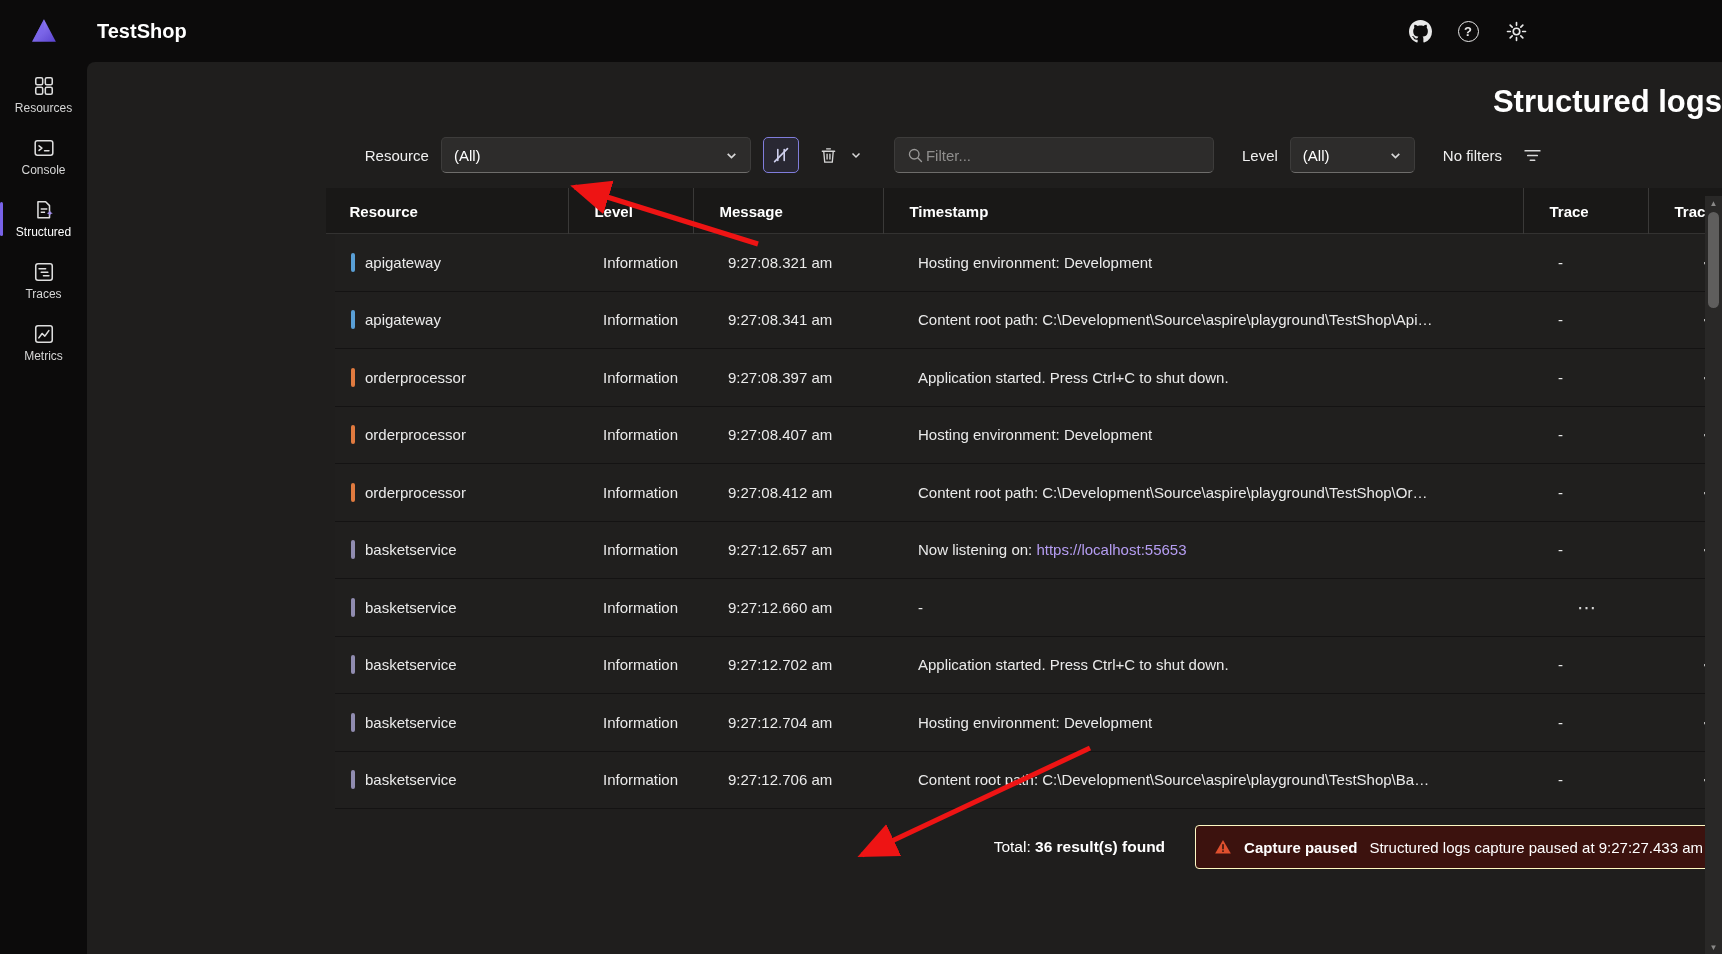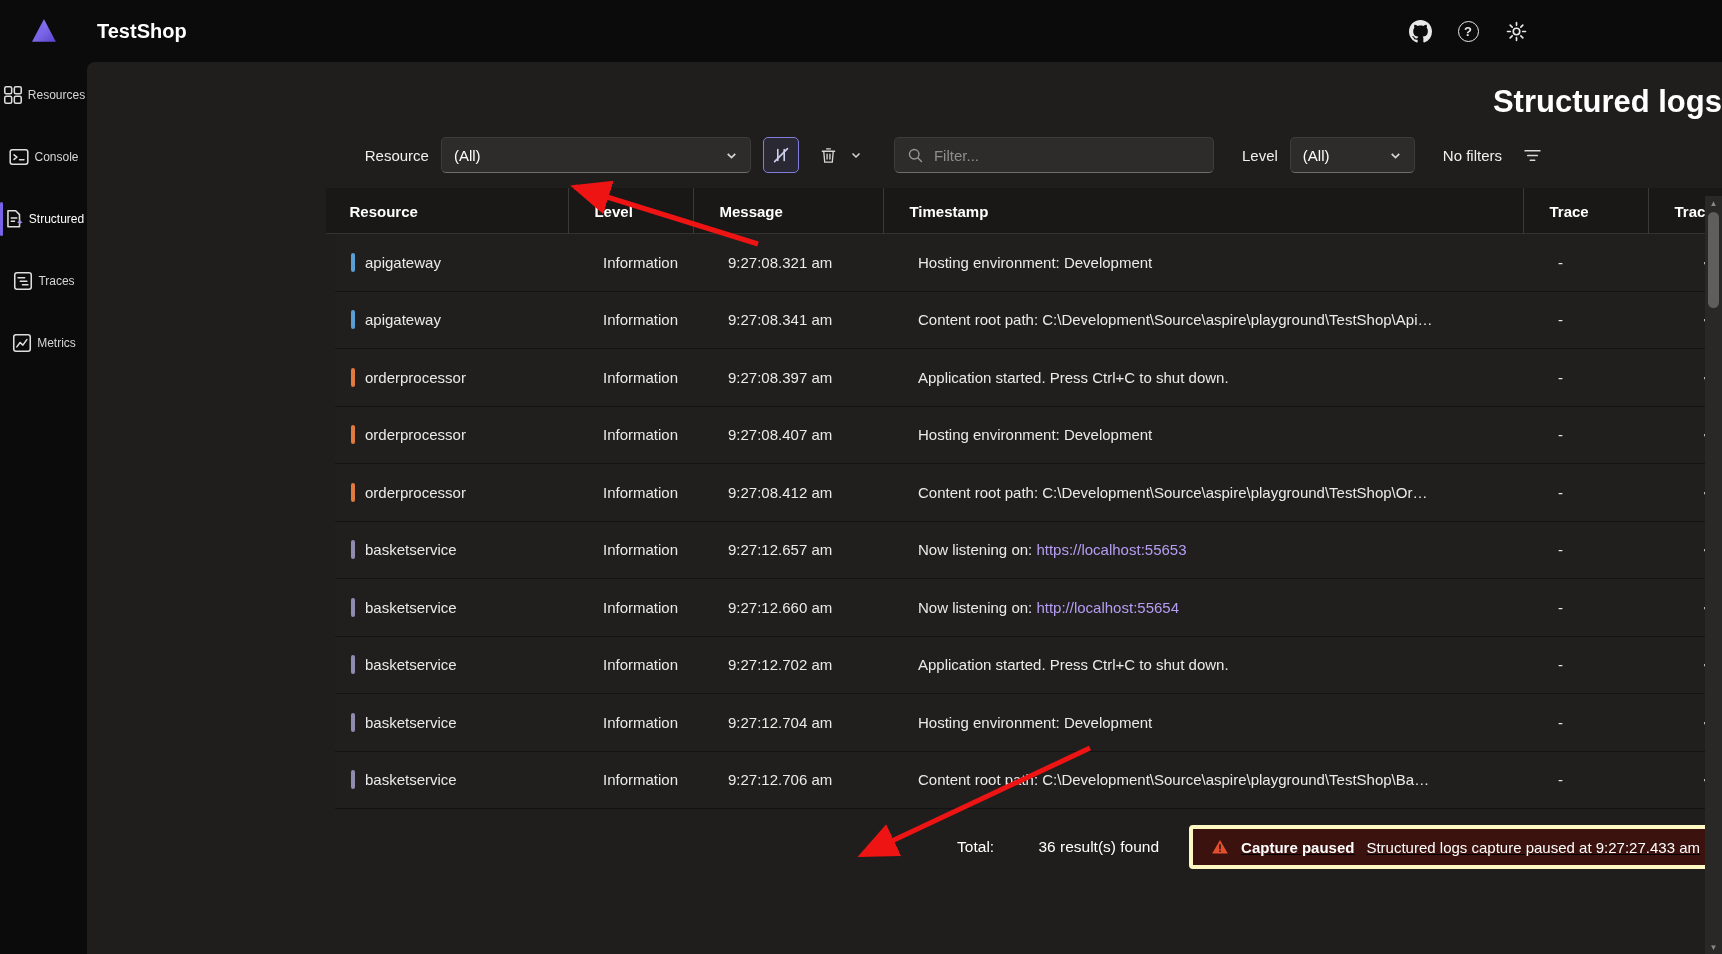--- a/index.html
+++ b/index.html
@@ -12,21 +12,21 @@
   .logo-wrap { width:87px; display:flex; justify-content:center; align-items:center; }
   .app-title { color:#ffffff; font-size:20px; font-weight:600; margin-left:10px; }
   .header-icons { margin-left:auto; display:flex; align-items:center; gap:20px; }
   .hicon { width:28px; height:28px; display:flex; align-items:center; justify-content:center; cursor:pointer; border:none; background:transparent; }
   .help-circle { width:21px; height:21px; border:1.7px solid #e8e8e8; border-radius:50%; color:#e8e8e8;
                  font-size:13px; font-weight:700; display:flex; align-items:center; justify-content:center; }
 
   
   .body { flex:1; display:flex; min-height:0; }
   .sidebar { width:87px; background:#0c0b0b; display:flex; flex-direction:column; padding-top:2px; flex:0 0 87px; }
-  .side-item { position:relative; height:62px; display:flex; flex-direction:row; align-items:center; justify-content:center; gap:4px; cursor:pointer; }
+  .side-item { position:relative; height:62px; display:flex; flex-direction:column; align-items:center; justify-content:center; gap:4px; cursor:pointer; }
   .side-item .side-label { font-size:12px; color:#d6d6d6; }
   .side-item.active .side-label { color:#ffffff; }
   .side-item.active::before { content:""; position:absolute; left:0; top:14px; width:3px; height:34px; background:#7862e8; border-radius:2px; }
   .side-icon { display:flex; }
 
   main { flex:1; background:#1f1e1d; border-top-left-radius:8px; display:flex; flex-direction:column; padding-top:16px; min-width:0;align-items:flex-end; }
   h1.page-title { color:#ffffff; font-size:31px; font-weight:600; margin:6px 0 16px 23px; }
 
   
   .toolbar { display:flex; align-items:center; height:38px; margin-bottom:14px; padding:0 172px 0 23px; gap:12px; }
@@ -34,21 +34,21 @@
   .select { display:inline-flex; align-items:center; justify-content:space-between; background:#2d2c2b;
             border:1px solid #3d3c3b; border-bottom-color:#6e6d6b; border-radius:5px; height:36px;
             padding:4px 12px; color:#ffffff; font-size:15px; cursor:pointer; }
   .sel-resource { width:310px; }
   .sel-level { width:125px; }
   .icon-btn { height:36px; min-width:36px; display:flex; align-items:center; justify-content:center;
               background:transparent; border:1px solid transparent; border-radius:5px; cursor:pointer; }
   .pause-btn { border:1px solid #807ddc; background:#292833; }
   .split-btn { display:flex; align-items:center; gap:12px; padding:0 8px; height:36px; border-radius:5px; cursor:pointer; background:transparent; border:none; }
   .spacer { flex:1; }
-  .search { display:flex; align-items:center; gap:10px; background:#2d2c2b; border:1px solid #3d3c3b;
+  .search { display:flex; align-items:center; gap:2px; background:#2d2c2b; border:1px solid #3d3c3b;
             border-bottom-color:#6e6d6b; border-radius:5px; height:36px; width:320px; padding:0 12px; }
   .search input { flex:1; background:transparent; border:none; outline:none; color:#ffffff; font-size:15px;
                   font-family:"Liberation Sans","DejaVu Sans",sans-serif; }
   .search input::placeholder { color:#8f8e8d; }
   .right-gap { width:4px; }
 
   
   .grid-cols { display:grid; grid-template-columns:243px 125px 190px 640px 125px 1fr; align-items:center; }
   .thead { height:46px; background:#191817; border-bottom:1px solid #333231; }
   .hcell { height:46px; display:flex; align-items:center; padding-left:25px; color:#ffffff; font-size:15px; font-weight:700;
@@ -59,23 +59,23 @@
   .cell { padding-left:25px; color:#eaeaea; font-size:15px; white-space:nowrap; overflow:hidden; }
   .c-res { display:flex; align-items:center; gap:10px; padding-left:16px; }
   .res-bar { width:4px; height:19px; border-radius:2px; flex:0 0 4px; }
   .msg-link { color:#b59df2; cursor:pointer; }
   .c-act { padding-left:44px; }
   .dots { background:transparent; border:none; color:#d6d6d6; font-size:19px; cursor:pointer; letter-spacing:1px; }
 
   
   .footer { display:flex; align-items:center; margin-top:14px; padding-left:23px; gap:30px; height:48px; }
   .total { color:#ffffff; font-size:15.5px; white-space:nowrap; }
-  .total b { font-weight:400;margin-left:40px; }
+  .total b { font-weight:700; }
   .capture-badge { display:flex; align-items:center; gap:12px; height:44px; padding:0 18px;
-                   background:#3c120e; border:4px solid #fef9c3; border-radius:4px;text-decoration:underline; }
+                   background:#3c120e; border:1px solid #fef9c3; border-radius:4px; }
   .capture-badge b { color:#ffffff; font-size:15px; font-weight:700; white-space:nowrap; }
   .capture-badge span.msg { color:#ffffff; font-size:15px; white-space:nowrap; }
 
   
   .vscroll { position:absolute; right:0; top:196px; bottom:0; width:17px; background:#292827; z-index:20; }
   .varrow { position:absolute; left:0; width:17px; height:14px; color:#8a8988; font-size:8px; display:flex; align-items:center; justify-content:center; cursor:pointer; }
   .varrow.up { top:0; }
   .varrow.down { bottom:0; }
   .vthumb { position:absolute; top:16px; left:3px; width:11px; height:96px; background:#5f5e5d; border-radius:6px; cursor:pointer; }
 
@@ -318,21 +318,20 @@
             <div class="cell">-</div>
             <div class="cell c-act"><button class="dots">⋯</button></div>
           </div>
           <div class="trow grid-cols">
             <div class="cell c-res">
               <span class="res-bar" style="background:#908cb0"></span>
               <span>basketservice</span>
             </div>
             <div class="cell">Information</div>
             <div class="cell">9:27:12.660 am</div>
-            <div class="cell c-msg">Now listening on: <a class="msg-link">http://localhost:55654</a></div>
             <div class="cell">-</div>
             <div class="cell c-act"><button class="dots">⋯</button></div>
           </div>
           <div class="trow grid-cols">
             <div class="cell c-res">
               <span class="res-bar" style="background:#908cb0"></span>
               <span>basketservice</span>
             </div>
             <div class="cell">Information</div>
             <div class="cell">9:27:12.702 am</div>

